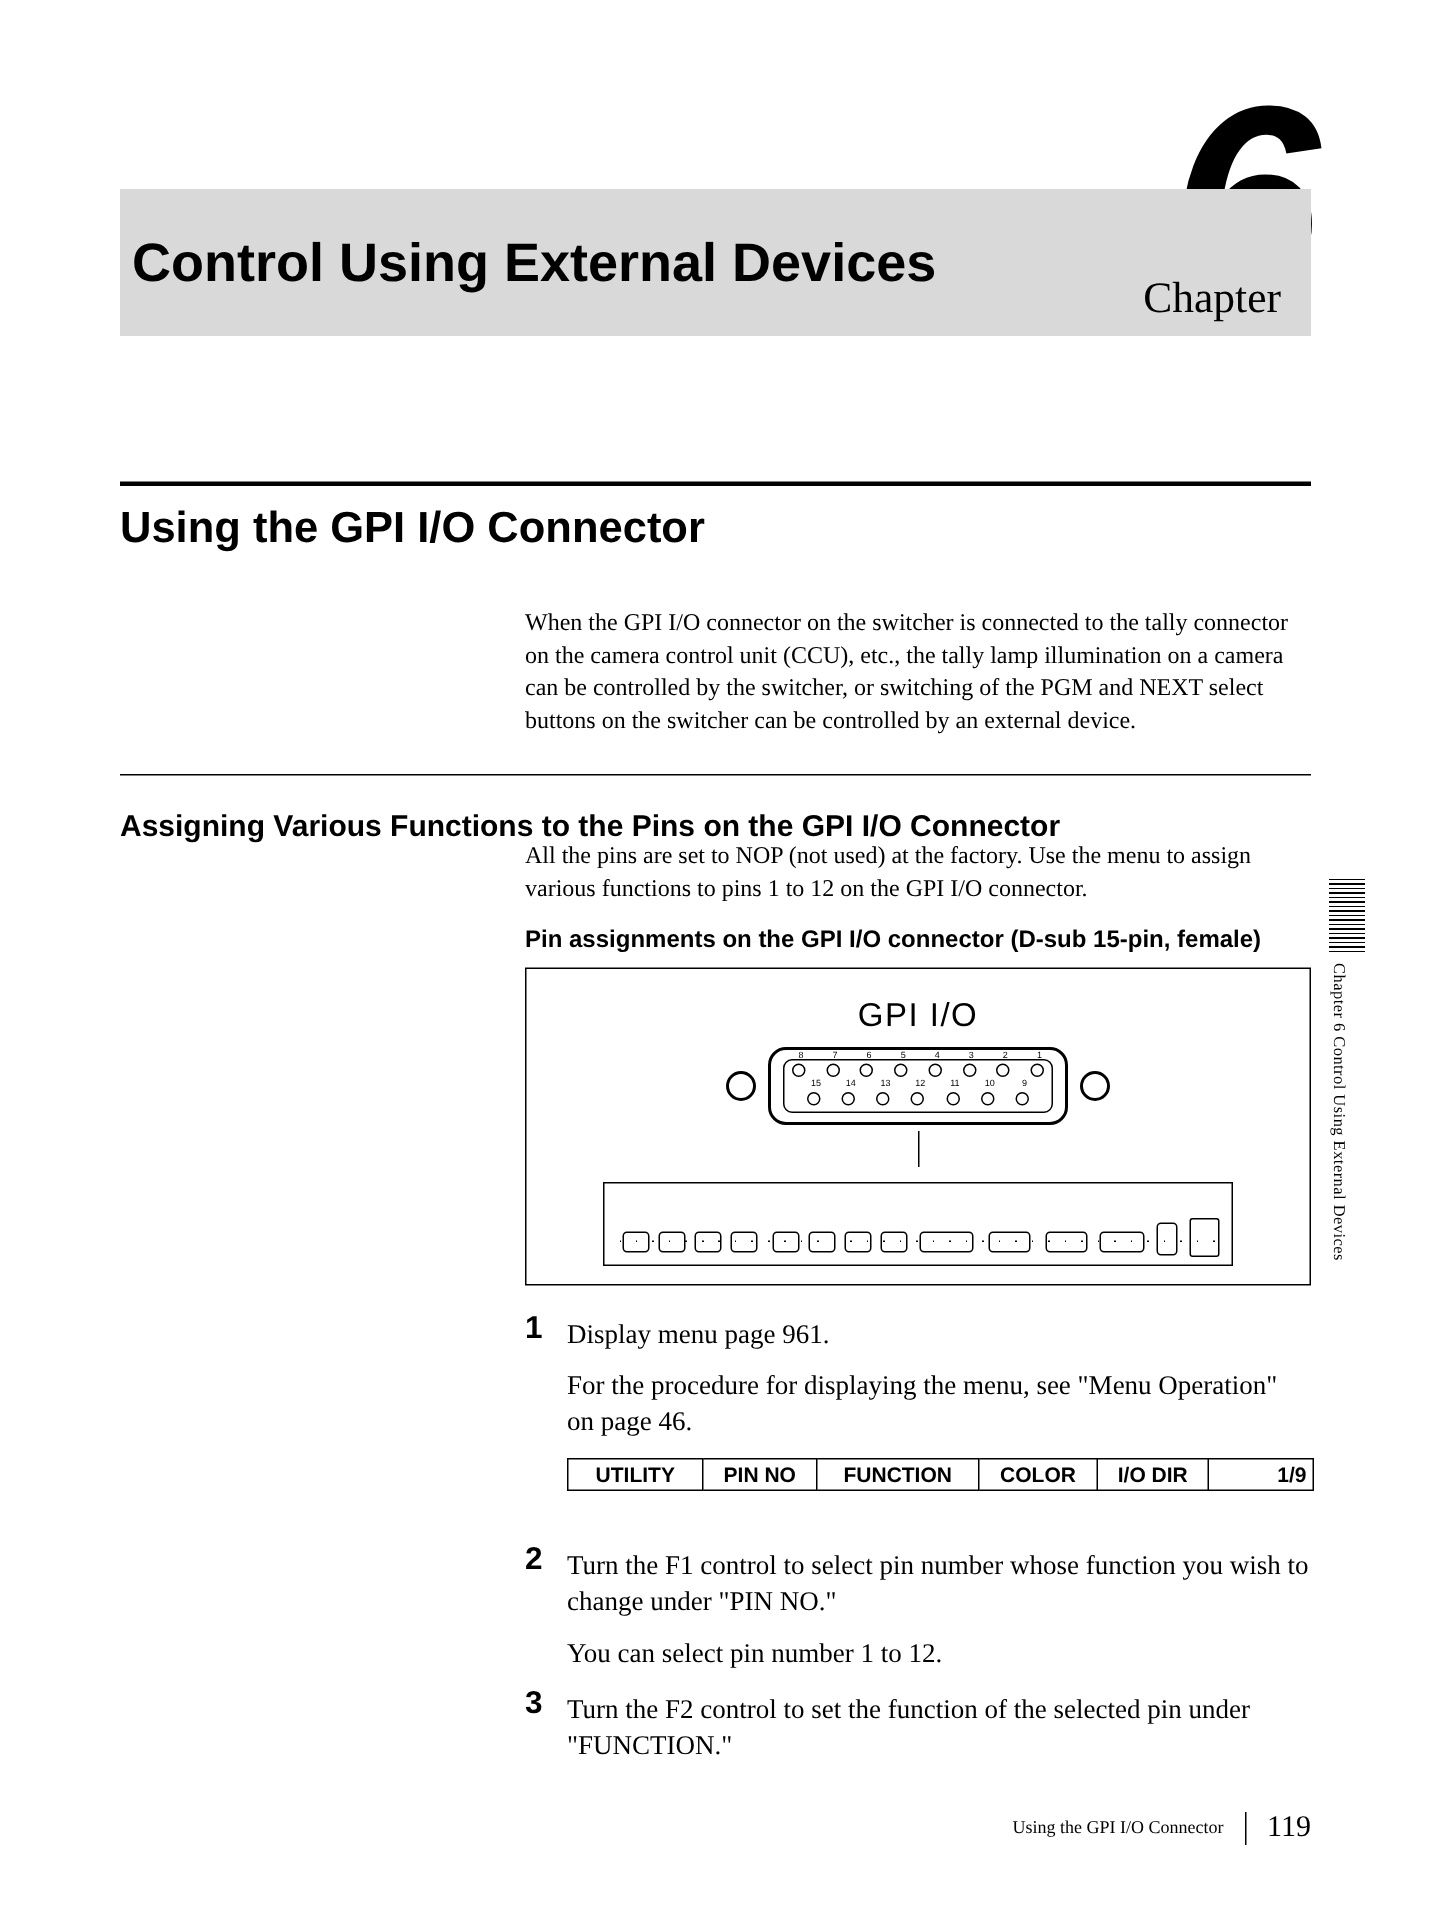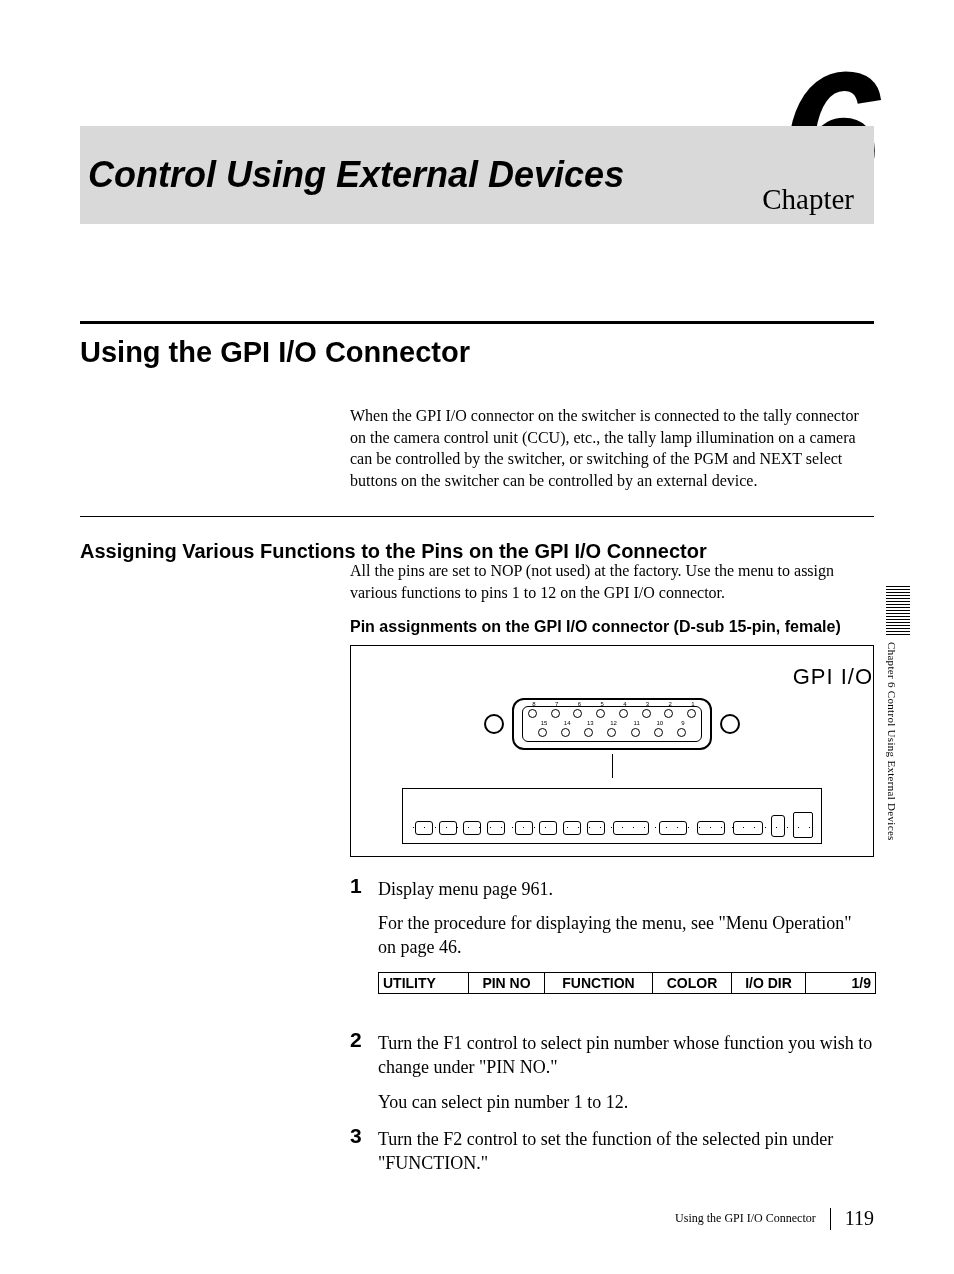--- a/index.html
+++ b/index.html
@@ -17,21 +17,20 @@
     left: 80px;
     right: 80px;
     height: 98px;
     background: #d9d9d9;
     display: flex;
     align-items: center;
   }
   .chapter-title {
     font-family: Arial, Helvetica, sans-serif;
     font-weight: bold;
-    font-style: italic;
     font-size: 36px;
     line-height: 1.05;
     padding-left: 8px;
     flex: 1;
   }
   .chapter-label {
     font-family: "Times New Roman", serif;
     font-size: 29px;
     margin-right: 20px;
     align-self: flex-end;
@@ -92,21 +91,21 @@
     font-size: 16px;
   }
   .figure-box {
     position: absolute;
     left: 350px;
     right: 80px;
     border: 1px solid #000;
     font-family: Arial, Helvetica, sans-serif;
   }
   .connector-label {
-    text-align: right;
+    text-align: center;
     font-size: 22px;
     letter-spacing: 1px;
     margin-top: 18px;
   }
   .dsub {
     margin: 4px auto 0;
     width: 260px;
     height: 60px;
     position: relative;
   }
@@ -180,21 +179,21 @@
     font-family: Arial, Helvetica, sans-serif;
     font-size: 14px;
     width: 498px;
   }
   .menu-table td, .menu-table th {
     border: 1px solid #000;
     padding: 2px 4px;
     font-weight: bold;
     text-align: center;
   }
-  .menu-table th:first-child, .menu-table td:first-child { text-align: left; width: 90px; }
+  .menu-table th:first-child, .menu-table td:first-child { text-align: center; width: 90px; }
   .menu-table th:last-child, .menu-table td:last-child { text-align: right; width: 70px; }
   .menu-table .shade { background: #d9d9d9; }
   .side-tab {
     position: absolute;
     right: 44px;
     top: 586px;
     width: 24px;
     height: 300px;
   }
   .side-lines {

